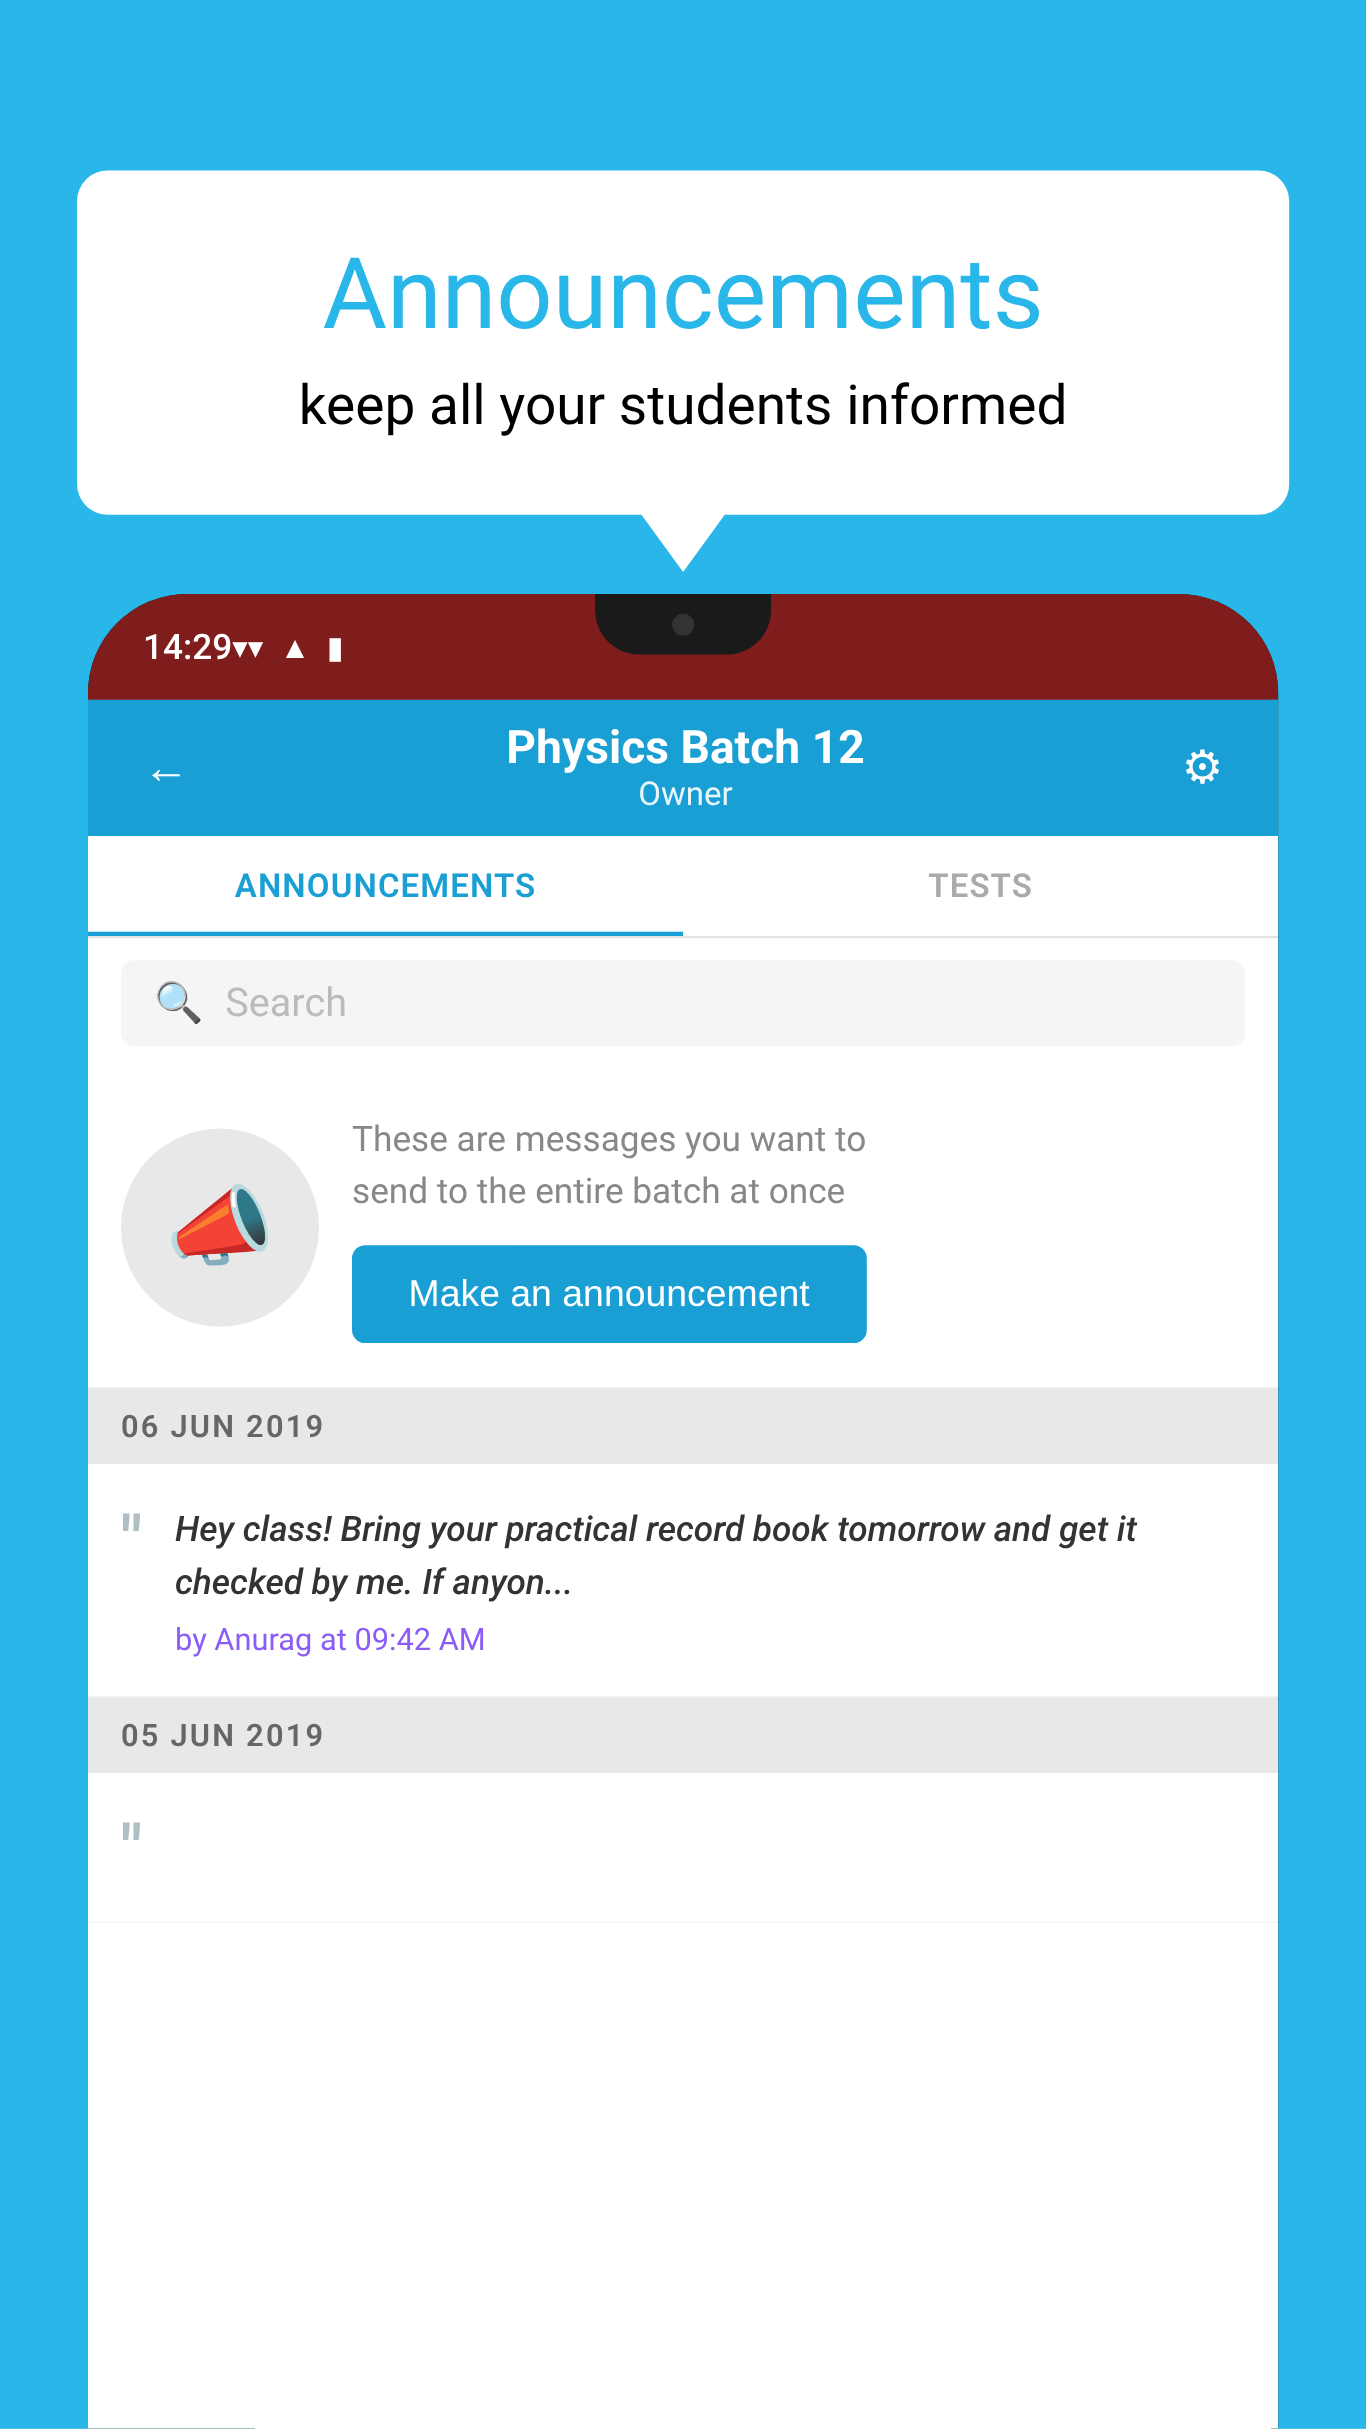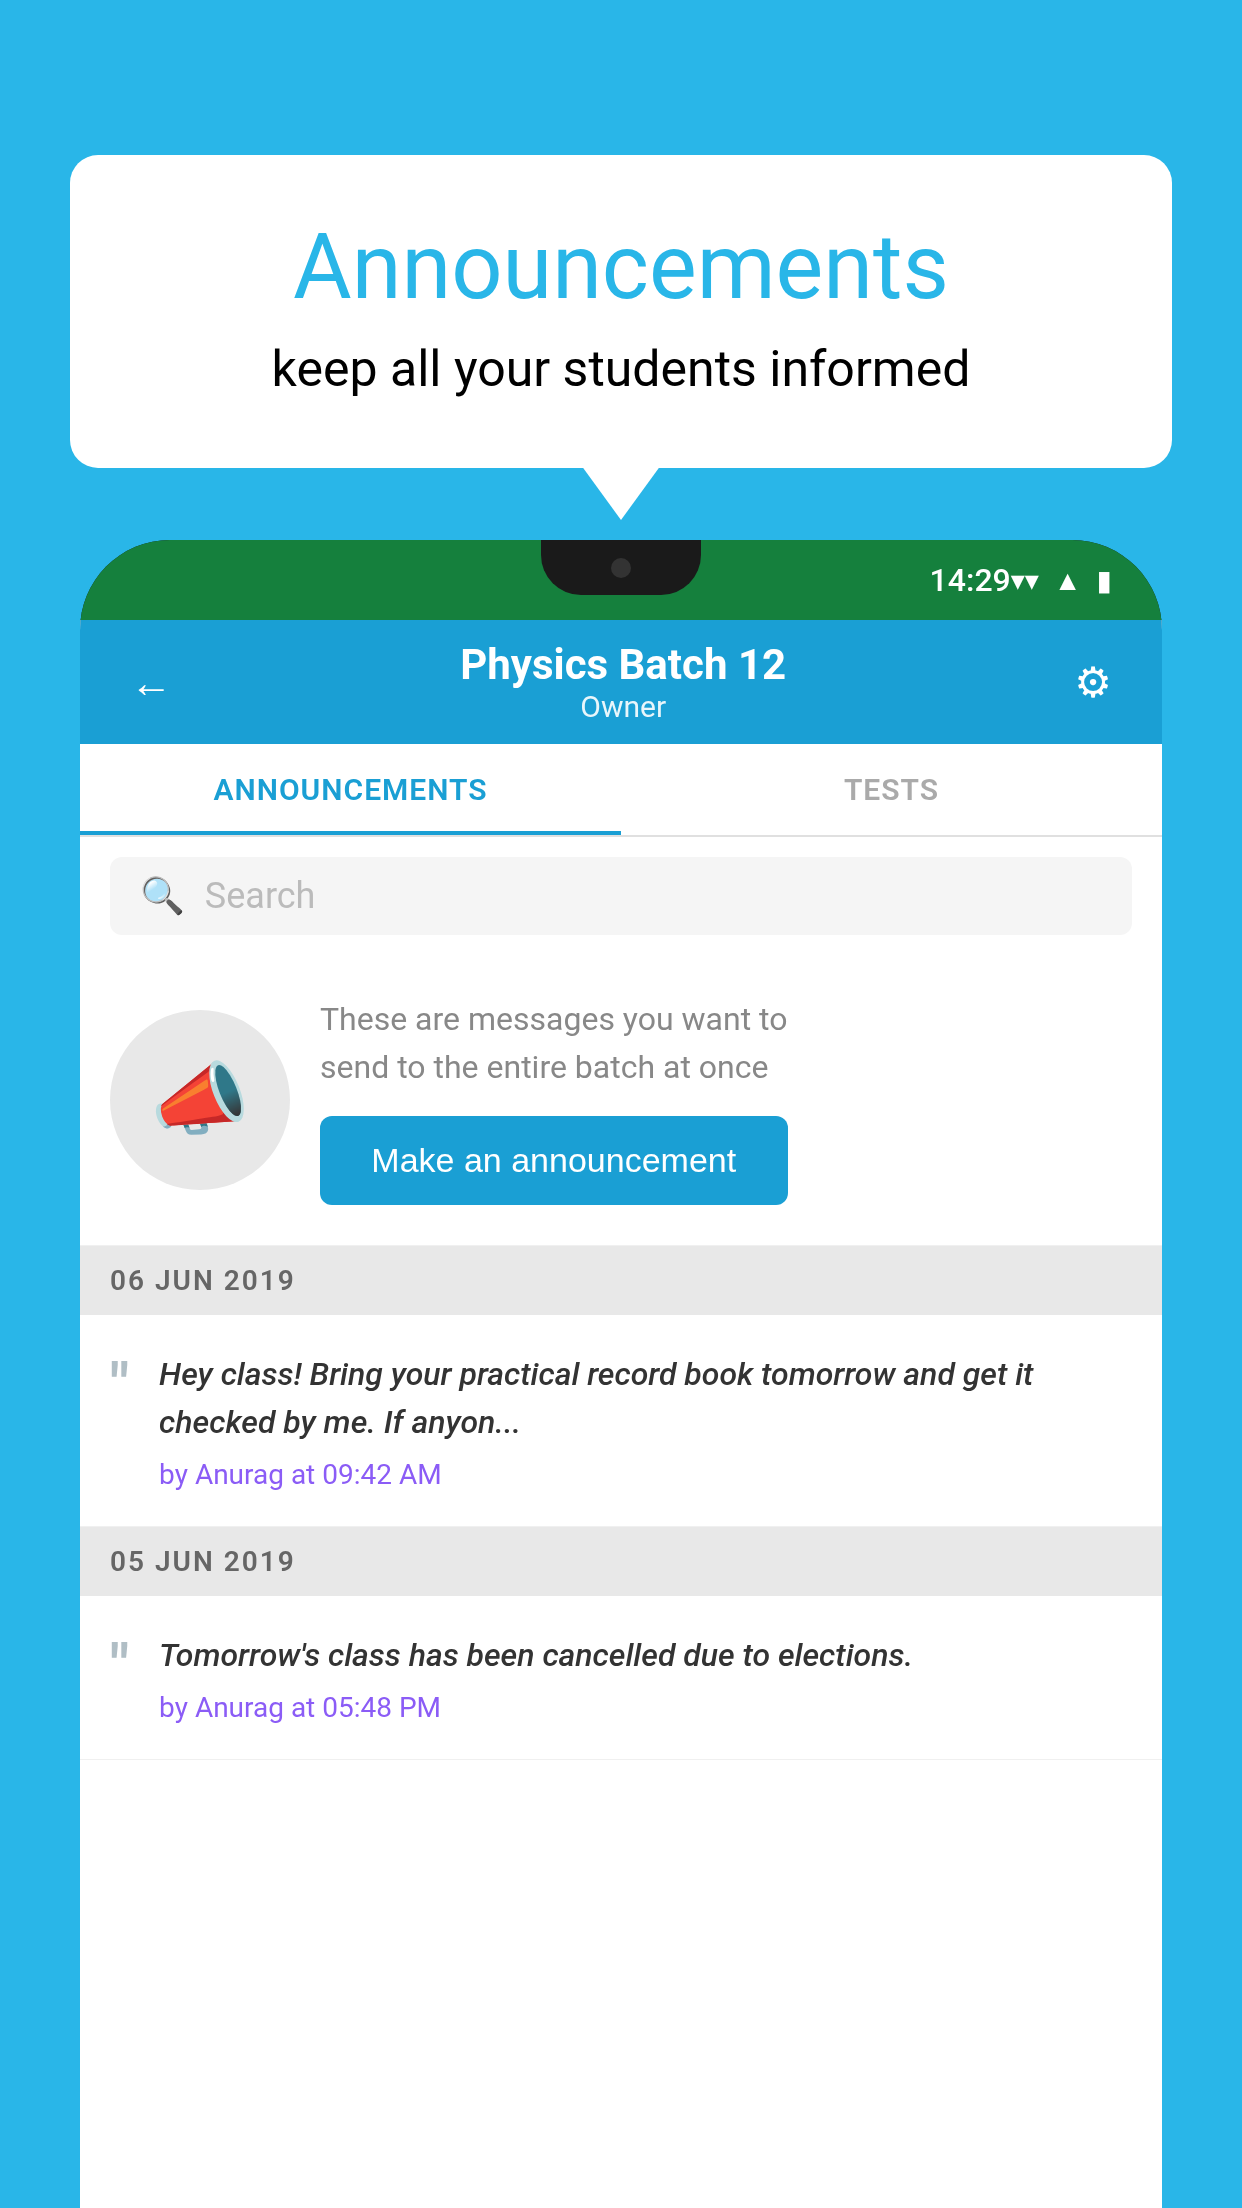--- a/index.html
+++ b/index.html
@@ -66,25 +66,25 @@
       left: 80px;
       right: 80px;
       bottom: 0;
       background: #1a1a1a;
       border-radius: 90px 90px 0 0;
       overflow: hidden;
     }
 
     
     .phone-status-bar {
-      background: #15803d;
-      height: 80px;
-      display: flex;
-      align-items: center;
-      justify-content: flex-end;
+      background: #7f1d1d;
+      height: 96px;
+      display: flex;
+      align-items: center;
+      justify-content: flex-start;
       padding: 0 50px;
       position: relative;
     }
 
     .status-time {
       color: white;
       font-size: 32px;
       font-weight: 500;
     }
 
@@ -392,20 +392,16 @@
       <div class="announcement-content">
         <div class="announcement-text">Hey class! Bring your practical record book tomorrow and get it checked by me. If anyon...</div>
         <div class="announcement-meta">by Anurag at 09:42 AM</div>
       </div>
     </div>
 
     <div class="date-separator">05  JUN  2019</div>
 
     <div class="announcement-item">
       <div class="quote-icon">"</div>
-      <div class="announcement-content">
-        <div class="announcement-text">Tomorrow's class has been cancelled due to elections.</div>
-        <div class="announcement-meta">by Anurag at 05:48 PM</div>
-      </div>
     </div>
 
   </div>
 </div>
 
 </body></html>

